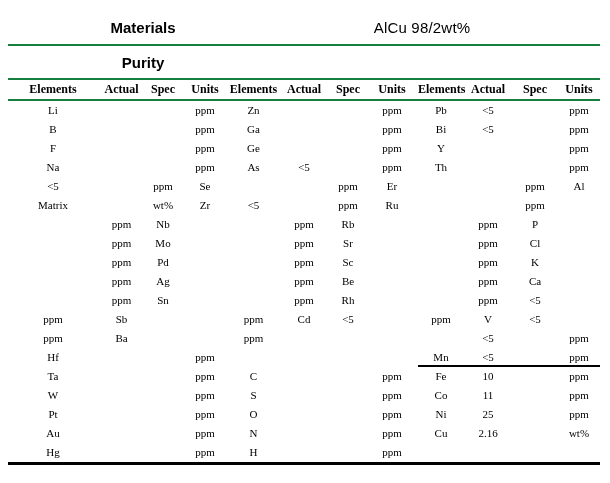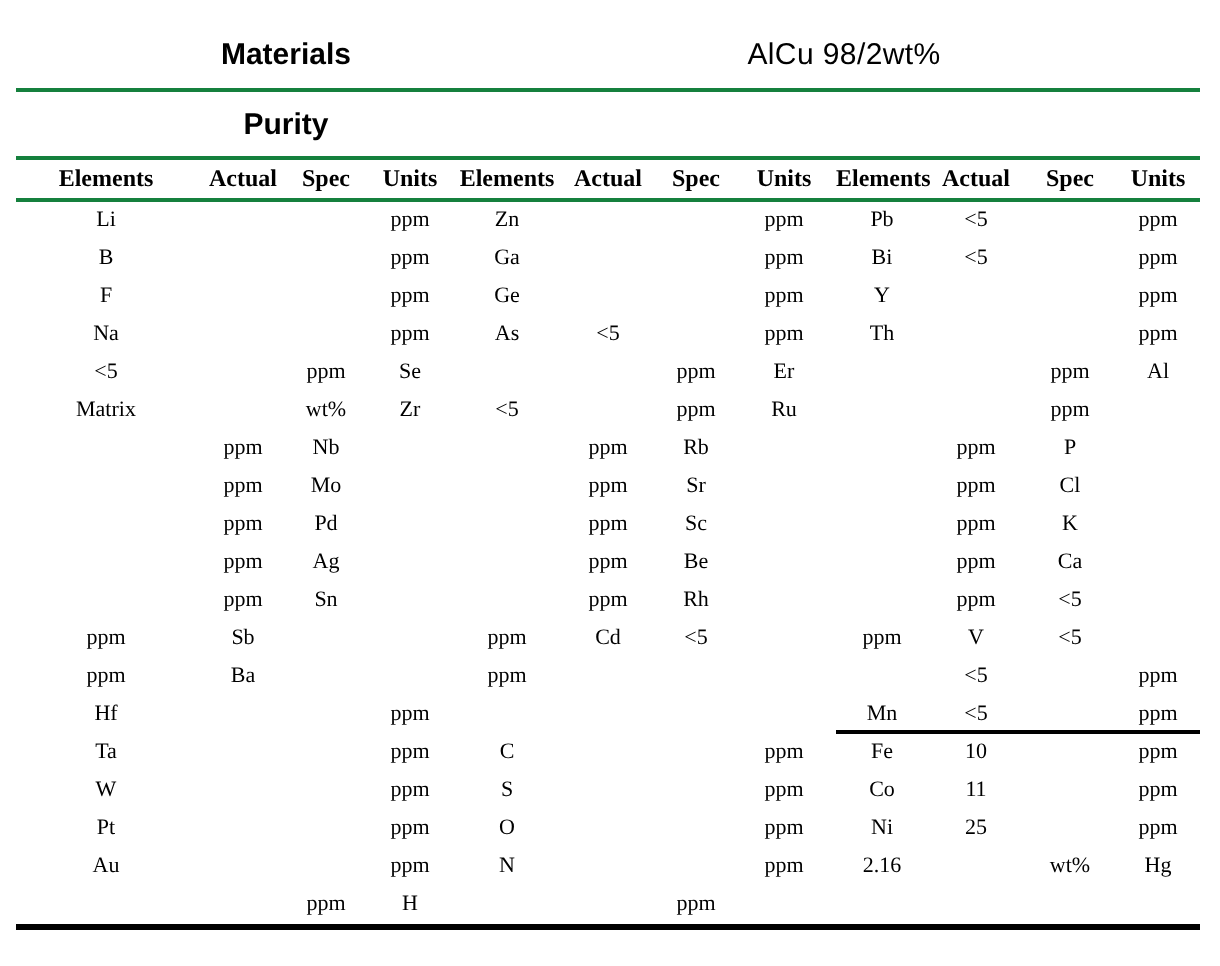--- a/index.html
+++ b/index.html
@@ -261,20 +261,21 @@
       <div class="bcell"></div>
       <div class="bcell">ppm</div>
       <div class="bcell">Au</div>
       <div class="bcell"></div>
       <div class="bcell"></div>
       <div class="bcell">ppm</div>
       <div class="bcell">N</div>
       <div class="bcell"></div>
       <div class="bcell"></div>
       <div class="bcell">ppm</div>
+      <div class="bcell">Cu</div>
       <div class="bcell">2.16</div>
       <div class="bcell"></div>
       <div class="bcell">wt%</div>
       <div class="bcell">Hg</div>
       <div class="bcell"></div>
       <div class="bcell"></div>
       <div class="bcell">ppm</div>
       <div class="bcell">H</div>
       <div class="bcell"></div>
       <div class="bcell"></div>

